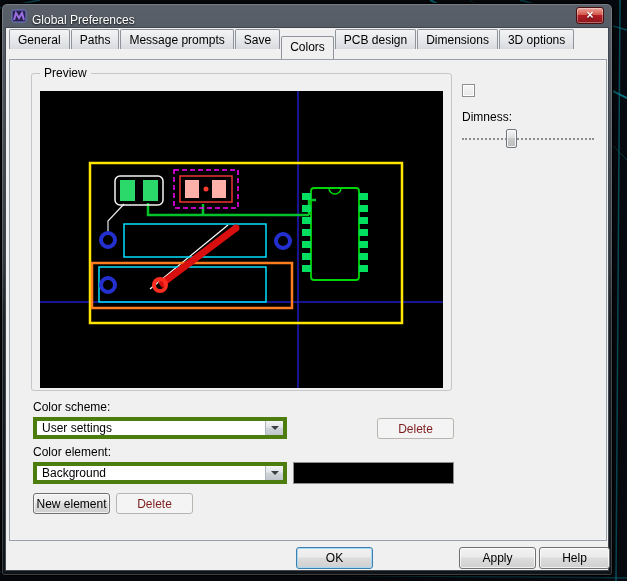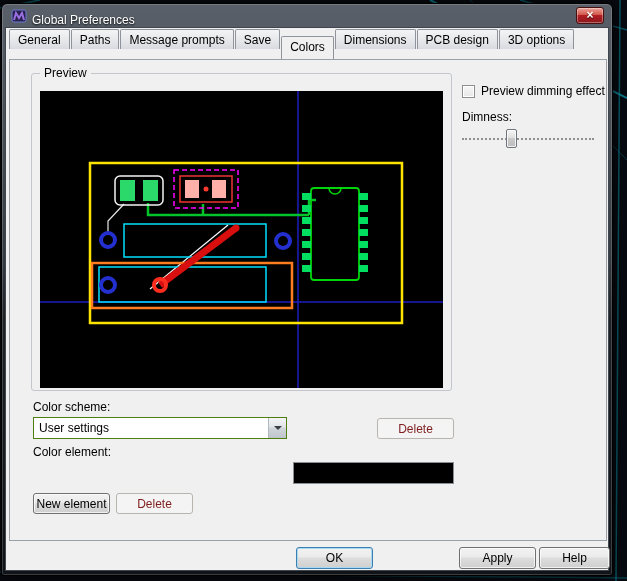--- a/index.html
+++ b/index.html
@@ -91,21 +91,21 @@
     background: linear-gradient(#f6f6f6, #dfdfdf 45%, #cacaca 50%, #bdbdbd);
     border:1px solid #6e757c; border-radius:2px;
     box-shadow: inset 0 0 0 1px rgba(255,255,255,.8);
   }
   .minmax { position:absolute; left:452px; top:98px; width:133px; display:flex; justify-content:space-between; }
 
   
   .field-label { position:absolute; }
   .combo {
     position:absolute; width:254px; height:22px;
-    background:#fff; border:1px solid #4d7c0f;
+    background:#fff; border:4px solid #4d7c0f;
     display:flex; align-items:center;
   }
   .combo-text { flex:1; padding:0 5px; white-space:nowrap; overflow:hidden; }
   .combo-btn {
     width:18px; height:100%; flex:0 0 auto;
     background: linear-gradient(#f3f4f5, #e2e5e8 45%, #d0d5da 50%, #bfc5cc);
     border-left:1px solid #aeb8c0;
     display:flex; align-items:center; justify-content:center;
   }
   .combo-arrow {
@@ -158,22 +158,22 @@
   </div>
 
   <div class="client">
 
     <div class="tabs">
       <div class="tab">General</div>
       <div class="tab">Paths</div>
       <div class="tab">Message prompts</div>
       <div class="tab">Save</div>
       <div class="tab active">Colors</div>
+      <div class="tab">PCB design</div>
       <div class="tab">Dimensions</div>
-      <div class="tab">PCB design</div>
       <div class="tab">3D options</div>
     </div>
 
     <div class="tabpage">
 
       <div class="groupbox">
         <span class="groupbox-label">Preview</span>
         <div class="pcb-canvas">
           <svg viewBox="0 0 403 297">
 
@@ -229,38 +229,43 @@
               <rect x="319" y="150" width="9" height="7"></rect>
               <rect x="319" y="162" width="9" height="7"></rect>
               <rect x="319" y="174" width="9" height="7"></rect>
             </g>
           </svg>
         </div>
       </div>
 
       <div class="dim-row">
         <div class="checkbox"></div>
-        <span>Preview dimming effect</span>
       </div>
       <div class="dimness-label">Dimness:</div>
       <div class="slider">
         <div class="slider-track"></div>
         <div class="slider-thumb"></div>
       </div>
 
       <div class="field-label" style="left:23px; top:340px;">Color scheme:</div>
       <div class="combo" style="left:23px; top:357px;">
         <span class="combo-text">User settings</span>
         <span class="combo-btn">
             <span class="combo-arrow"></span>
           </span>
       </div>
       <div class="btn disabled" style="left:367px; top:358px; width:77px;">Delete</div>
 
       <div class="field-label" style="left:23px; top:385px;">Color element:</div>
+      <div class="combo" style="left:23px; top:402px;">
+        <span class="combo-text">Background</span>
+        <span class="combo-btn">
+            <span class="combo-arrow"></span>
+          </span>
+      </div>
       <div class="swatch" style="background:#000000"></div>
 
       <div class="btn" style="left:23px; top:433px; width:77px;">New element</div>
       <div class="btn disabled" style="left:106px; top:433px; width:77px;">Delete</div>
 
     </div>
 
     <div class="btn default footer-btn" style="left:290px; width:77px;">OK</div>
     <div class="btn footer-btn" style="left:453px; width:77px;">Apply</div>
     <div class="btn footer-btn" style="left:533px; width:71px;">Help</div>

